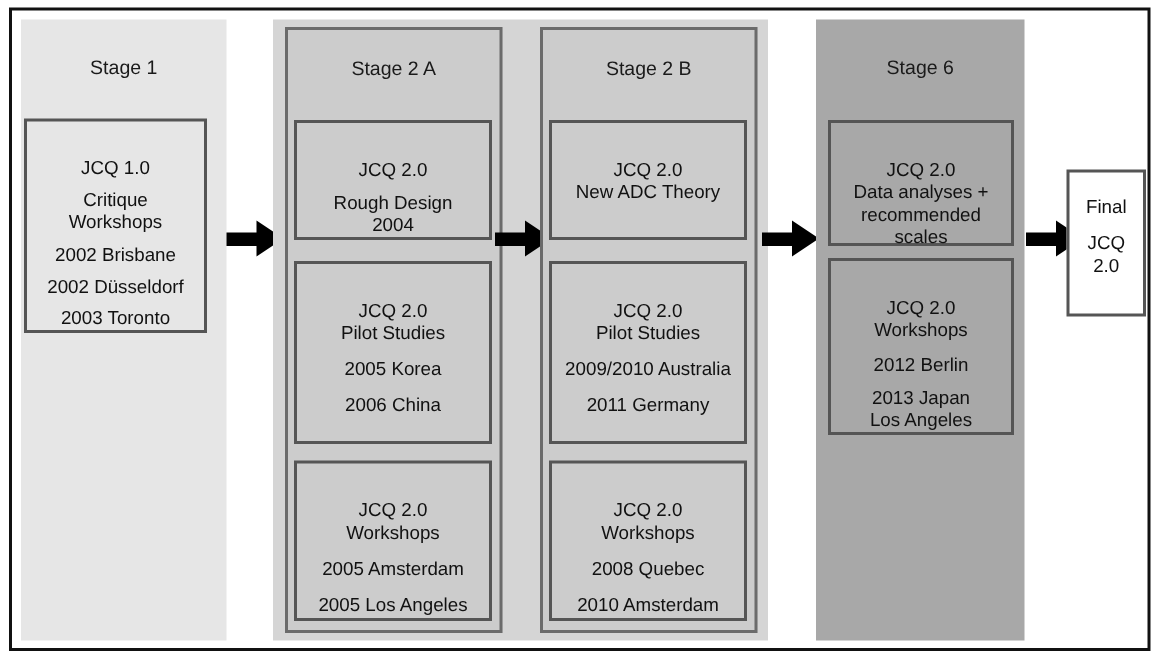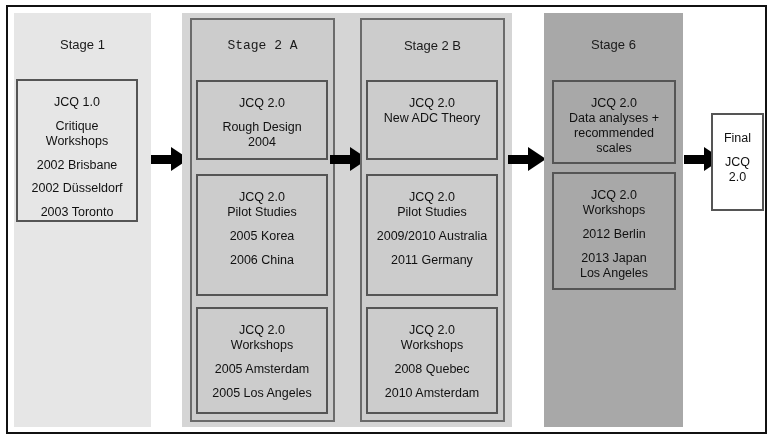--- a/index.html
+++ b/index.html
@@ -73,21 +73,21 @@
 
   
   .card{
     position:absolute;
     box-sizing:border-box;
     border:2px solid #555555;
     display:flex;
     flex-direction:column;
     align-items:center;
     justify-content:flex-start;
-    padding-top:14px;
+    padding-top:24px;
     text-align:center;
   }
   .card.light{ background:#e6e6e6; }
   .card.mid{ background:#cccccc; }
   .card.dark{ background:#a8a8a8; }
   .card.white{ background:#ffffff; border:2px solid #555555; }
 
   .card .line{
     font-size:12.5px;
     line-height:15px;
@@ -142,21 +142,21 @@
   </div>
 
   <div class="arrow" style="left:151px; top:147px;">
     <div class="shaft"></div>
     <div class="head"></div>
   </div>
 
   <div class="band band-stage2"></div>
 
   <div class="col col-2a">
-    <div class="stage-title" style="top:18px;font-family:Liberation Mono, monospace;">Stage 2 A</div>
+    <div class="stage-title" style="top:18px;">Stage 2 A</div>
   </div>
 
   <div class="card mid" style="left:196px; top:80px; width:132px; height:80px;">
     <div class="line">JCQ 2.0</div>
     <div class="gap"></div>
     <div class="line">Rough Design</div>
     <div class="line">2004</div>
   </div>
 
   <div class="card mid" style="left:196px; top:174px; width:132px; height:122px;">

